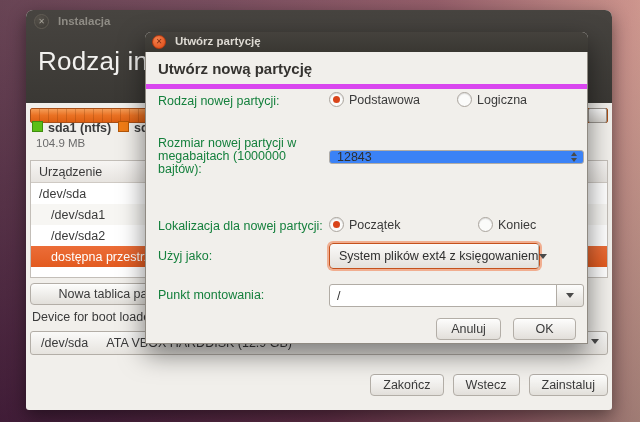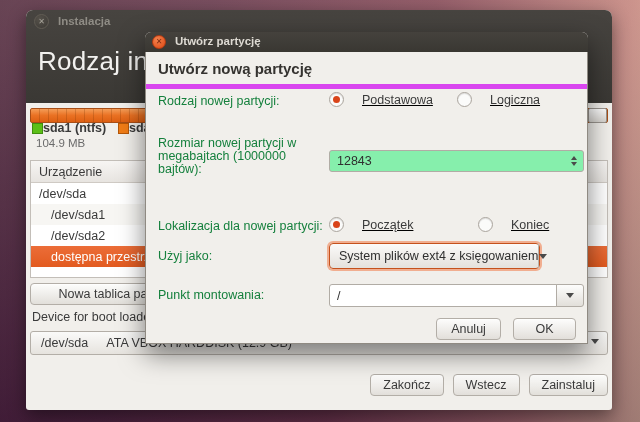--- a/index.html
+++ b/index.html
@@ -34,21 +34,21 @@
     border:1px solid #a84f17; border-radius:2px;
     background:
       repeating-linear-gradient(90deg, rgba(255,255,255,0.0) 0 8px, rgba(120,50,0,0.25) 8px 9px),
       linear-gradient(#f49d58 0%, #ea7224 48%, #dd5f12 100%); }
   .part-bar-free { position:absolute; right:0; top:-1px; height:15px; width:19px;
     border:1px solid #9a958f; border-radius:2px;
     background:linear-gradient(#fdfdfd,#d8d5d0); }
   
   .legend-item { position:absolute; top:111px; }
   .legend-item.first { left:6px; } .legend-item.second { left:92px; }
-  .legend-head { display:flex; align-items:center; }
+  .legend-head { display:flex; gap:5px; }
   .legend-swatch { width:11px; height:11px; display:inline-block; }
   .sw-green { background:#5cbf17; border:1px solid #3f8e0e; }
   .sw-orange { background:#f07c16; border:1px solid #b55708; }
   .legend-label { font-size:12.5px; font-weight:bold; color:#3a3a3a; white-space:nowrap; }
   .legend-size { font-size:11.5px; color:#6b6b6b; margin:2px 0 0 4px; }
   
   .dev-table { position:absolute; left:4px; top:150px; width:578px; height:118px;
     background:#fff; border:1px solid #c3beb8; }
   .t-header { height:22px; background:linear-gradient(#f7f5f3,#e7e4e0);
     border-bottom:1px solid #cfcac4; display:flex; align-items:center;
@@ -87,28 +87,28 @@
   .dlg-close { position:absolute; left:7px; top:3px; width:14px; height:14px; border-radius:50%;
     background:radial-gradient(circle at 35% 30%, #f4824d, #dd4814);
     border:1px solid #b23a12; color:#7e2a10; font-size:8px; font-weight:bold;
     display:flex; align-items:center; justify-content:center; line-height:1; }
   .dlg-title { position:absolute; left:30px; top:3px; font-size:11.5px; font-weight:bold; color:#dedad3; }
   .dlg-body { position:absolute; left:0; top:20px; width:100%; height:292px;
     border:1px solid #8f8a82; border-top:none; }
   .dlg-heading { padding:8px 12px 7px; font-size:15px; font-weight:bold; color:#353330;
     border-bottom:5px solid #d946ef; }
   .f-label { position:absolute; font-size:12.5px; color:#15803d; }
-  .radio-opt { position:absolute; display:flex; align-items:center; gap:18px;text-decoration:underline; }
+  .radio-opt { position:absolute; display:flex; align-items:center; gap:5px; }
   .radio { width:15px; height:15px; border-radius:50%; background:#fbfbfa;
     border:1px solid #aaa49d; box-shadow:0 1px 1px rgba(0,0,0,0.12) inset;
     display:flex; align-items:center; justify-content:center; }
   .radio.checked::after { content:""; width:7px; height:7px; border-radius:50%; background:#d9441a; }
   .radio-label { font-size:12.5px; color:#3a3a3a; }
-  .spinbox { position:absolute; left:183px; top:98px; width:255px; height:22px;
-    background:#86efac; border:1px solid #b1aca5; border-radius:3px;
+  .spinbox { position:absolute; left:183px; top:98px; width:255px; height:14px;
+    background:#3b82f6; border:1px solid #b1aca5; border-radius:3px;
     display:flex; align-items:center; }
   .spin-value { flex:1; padding-left:7px; font-size:12.5px; color:#2f2f2f; }
   .spin-btns { width:18px; height:100%; display:flex; flex-direction:column;
     align-items:center; justify-content:center; gap:2px; }
   .combo { position:absolute; left:183px; top:191px; width:211px; height:26px;
     background:linear-gradient(#fbfaf9,#e4e1dc); border:1px solid #c4511d; border-radius:4px;
     box-shadow:0 0 0 2px rgba(240,120,70,0.55);
     display:flex; align-items:center; }
   .combo-text { flex:1; padding-left:9px; font-size:12.5px; color:#2f2f2f; white-space:nowrap; }
   .combo-arrow-zone { width:26px; height:100%; border-left:1px solid #b9b4ad;

